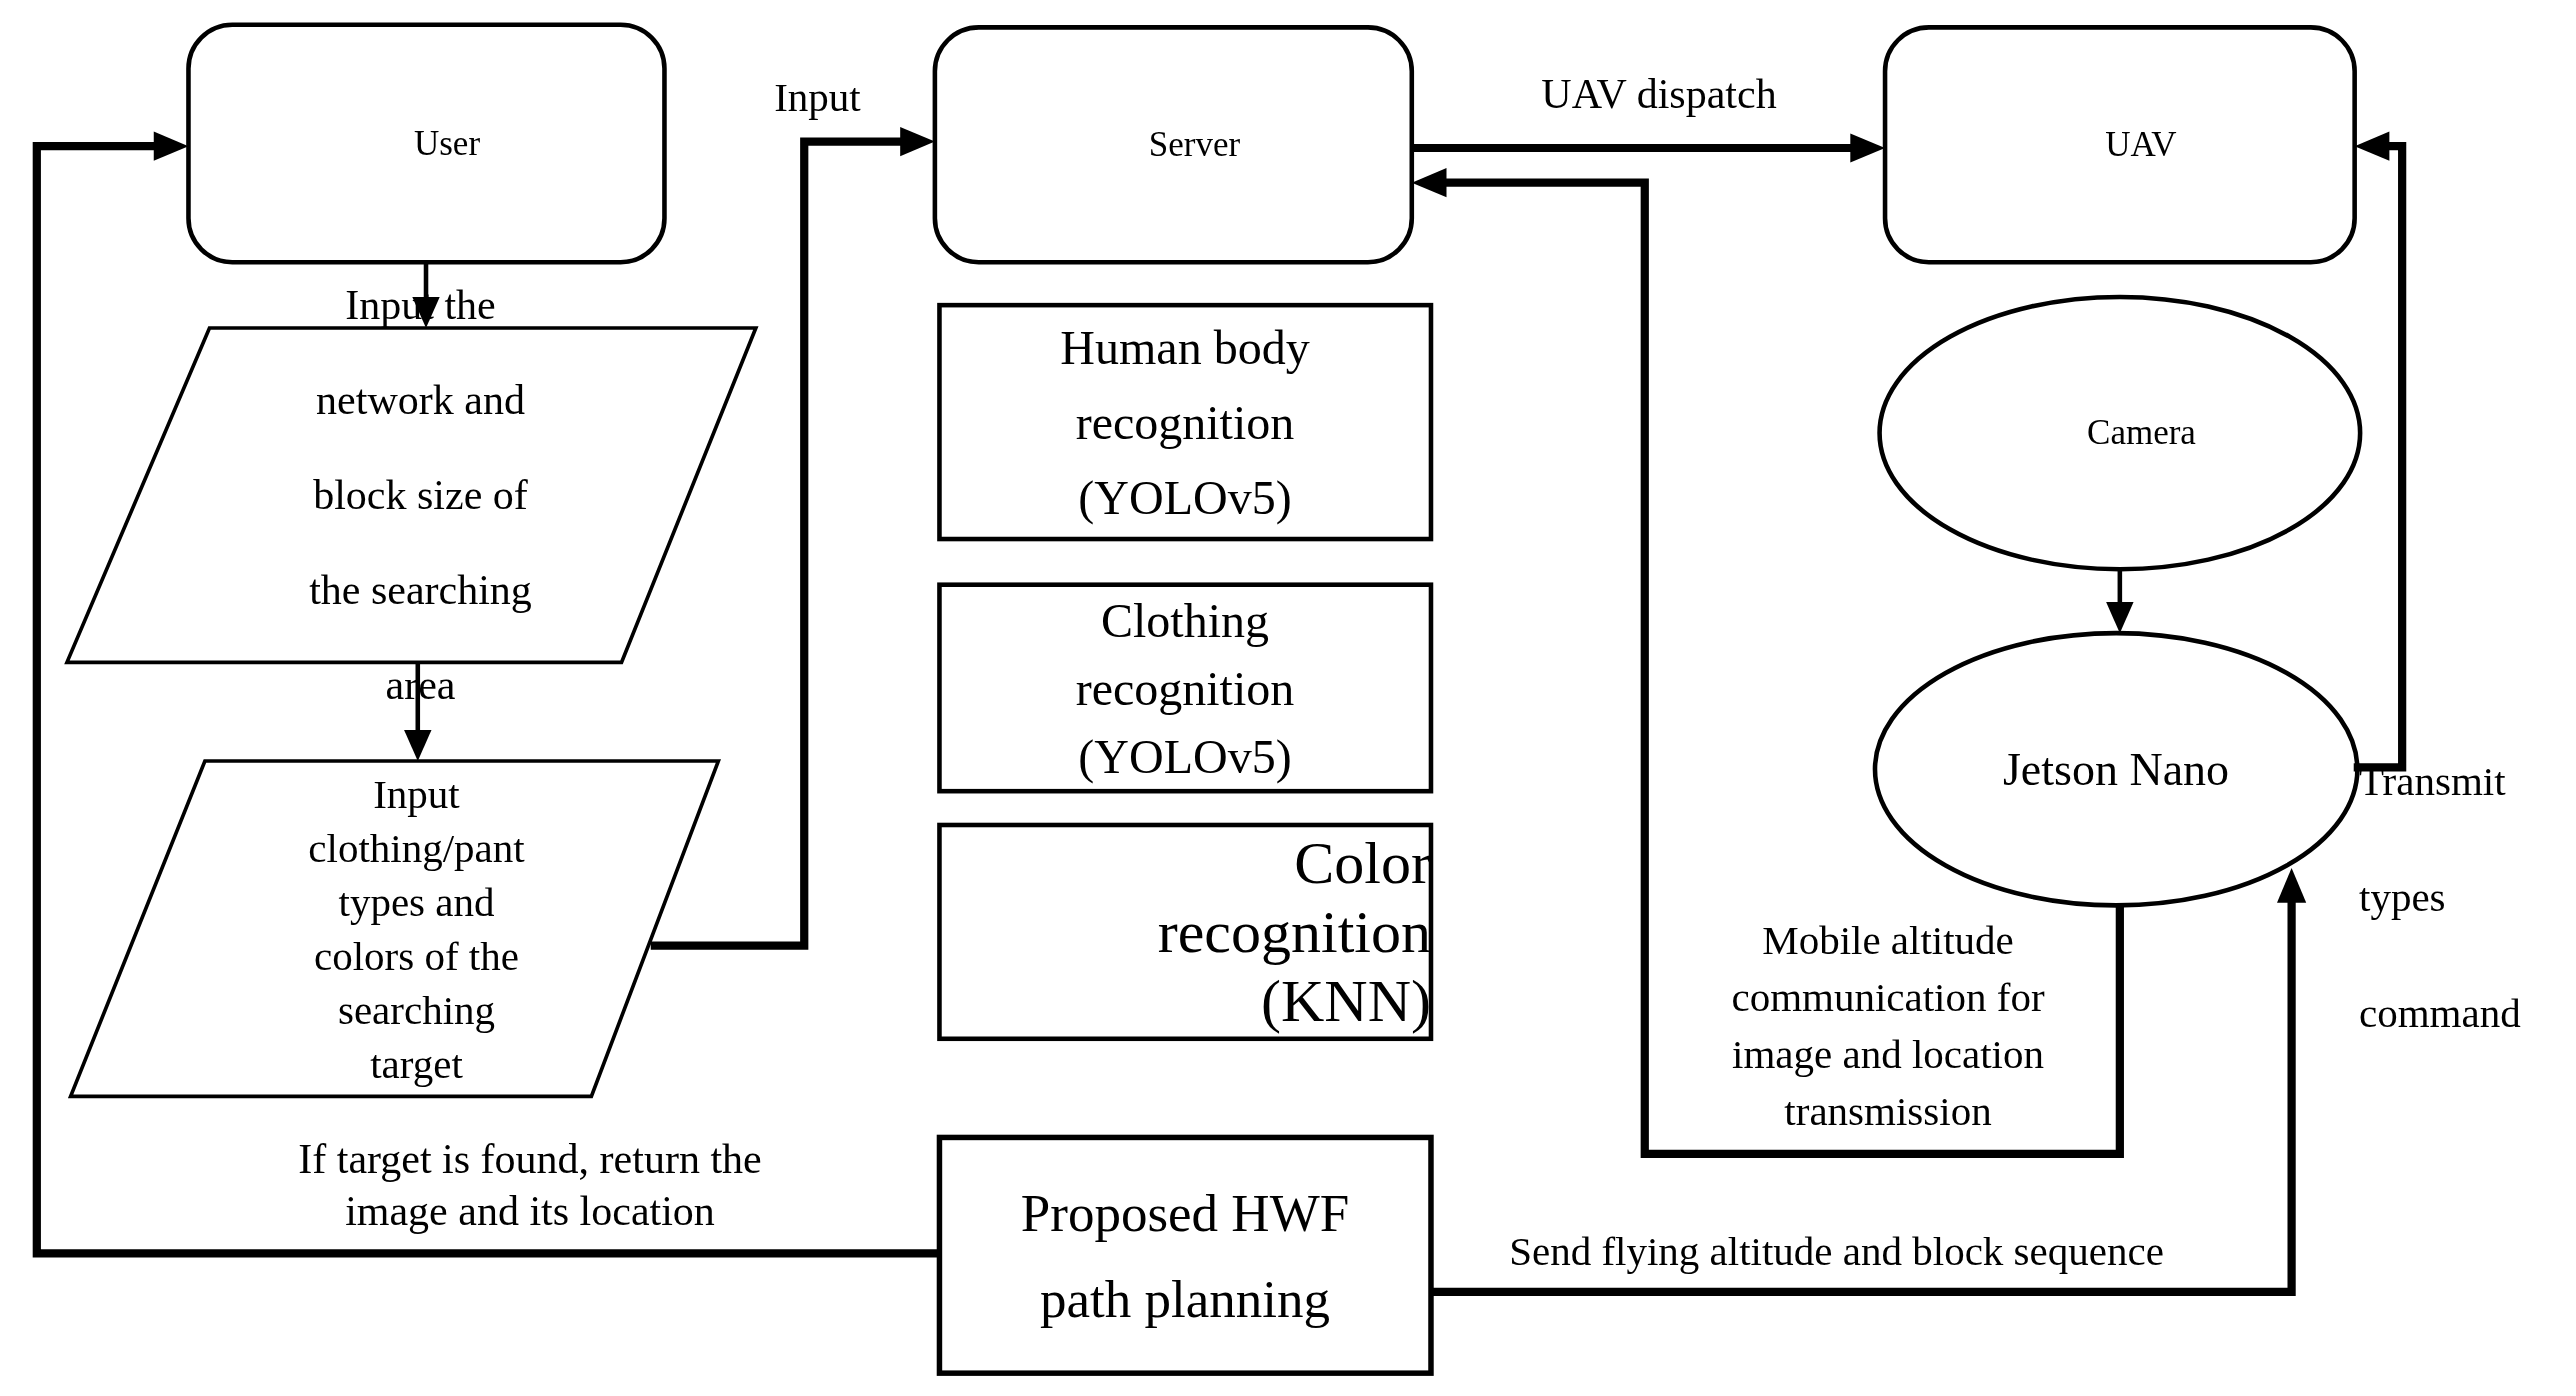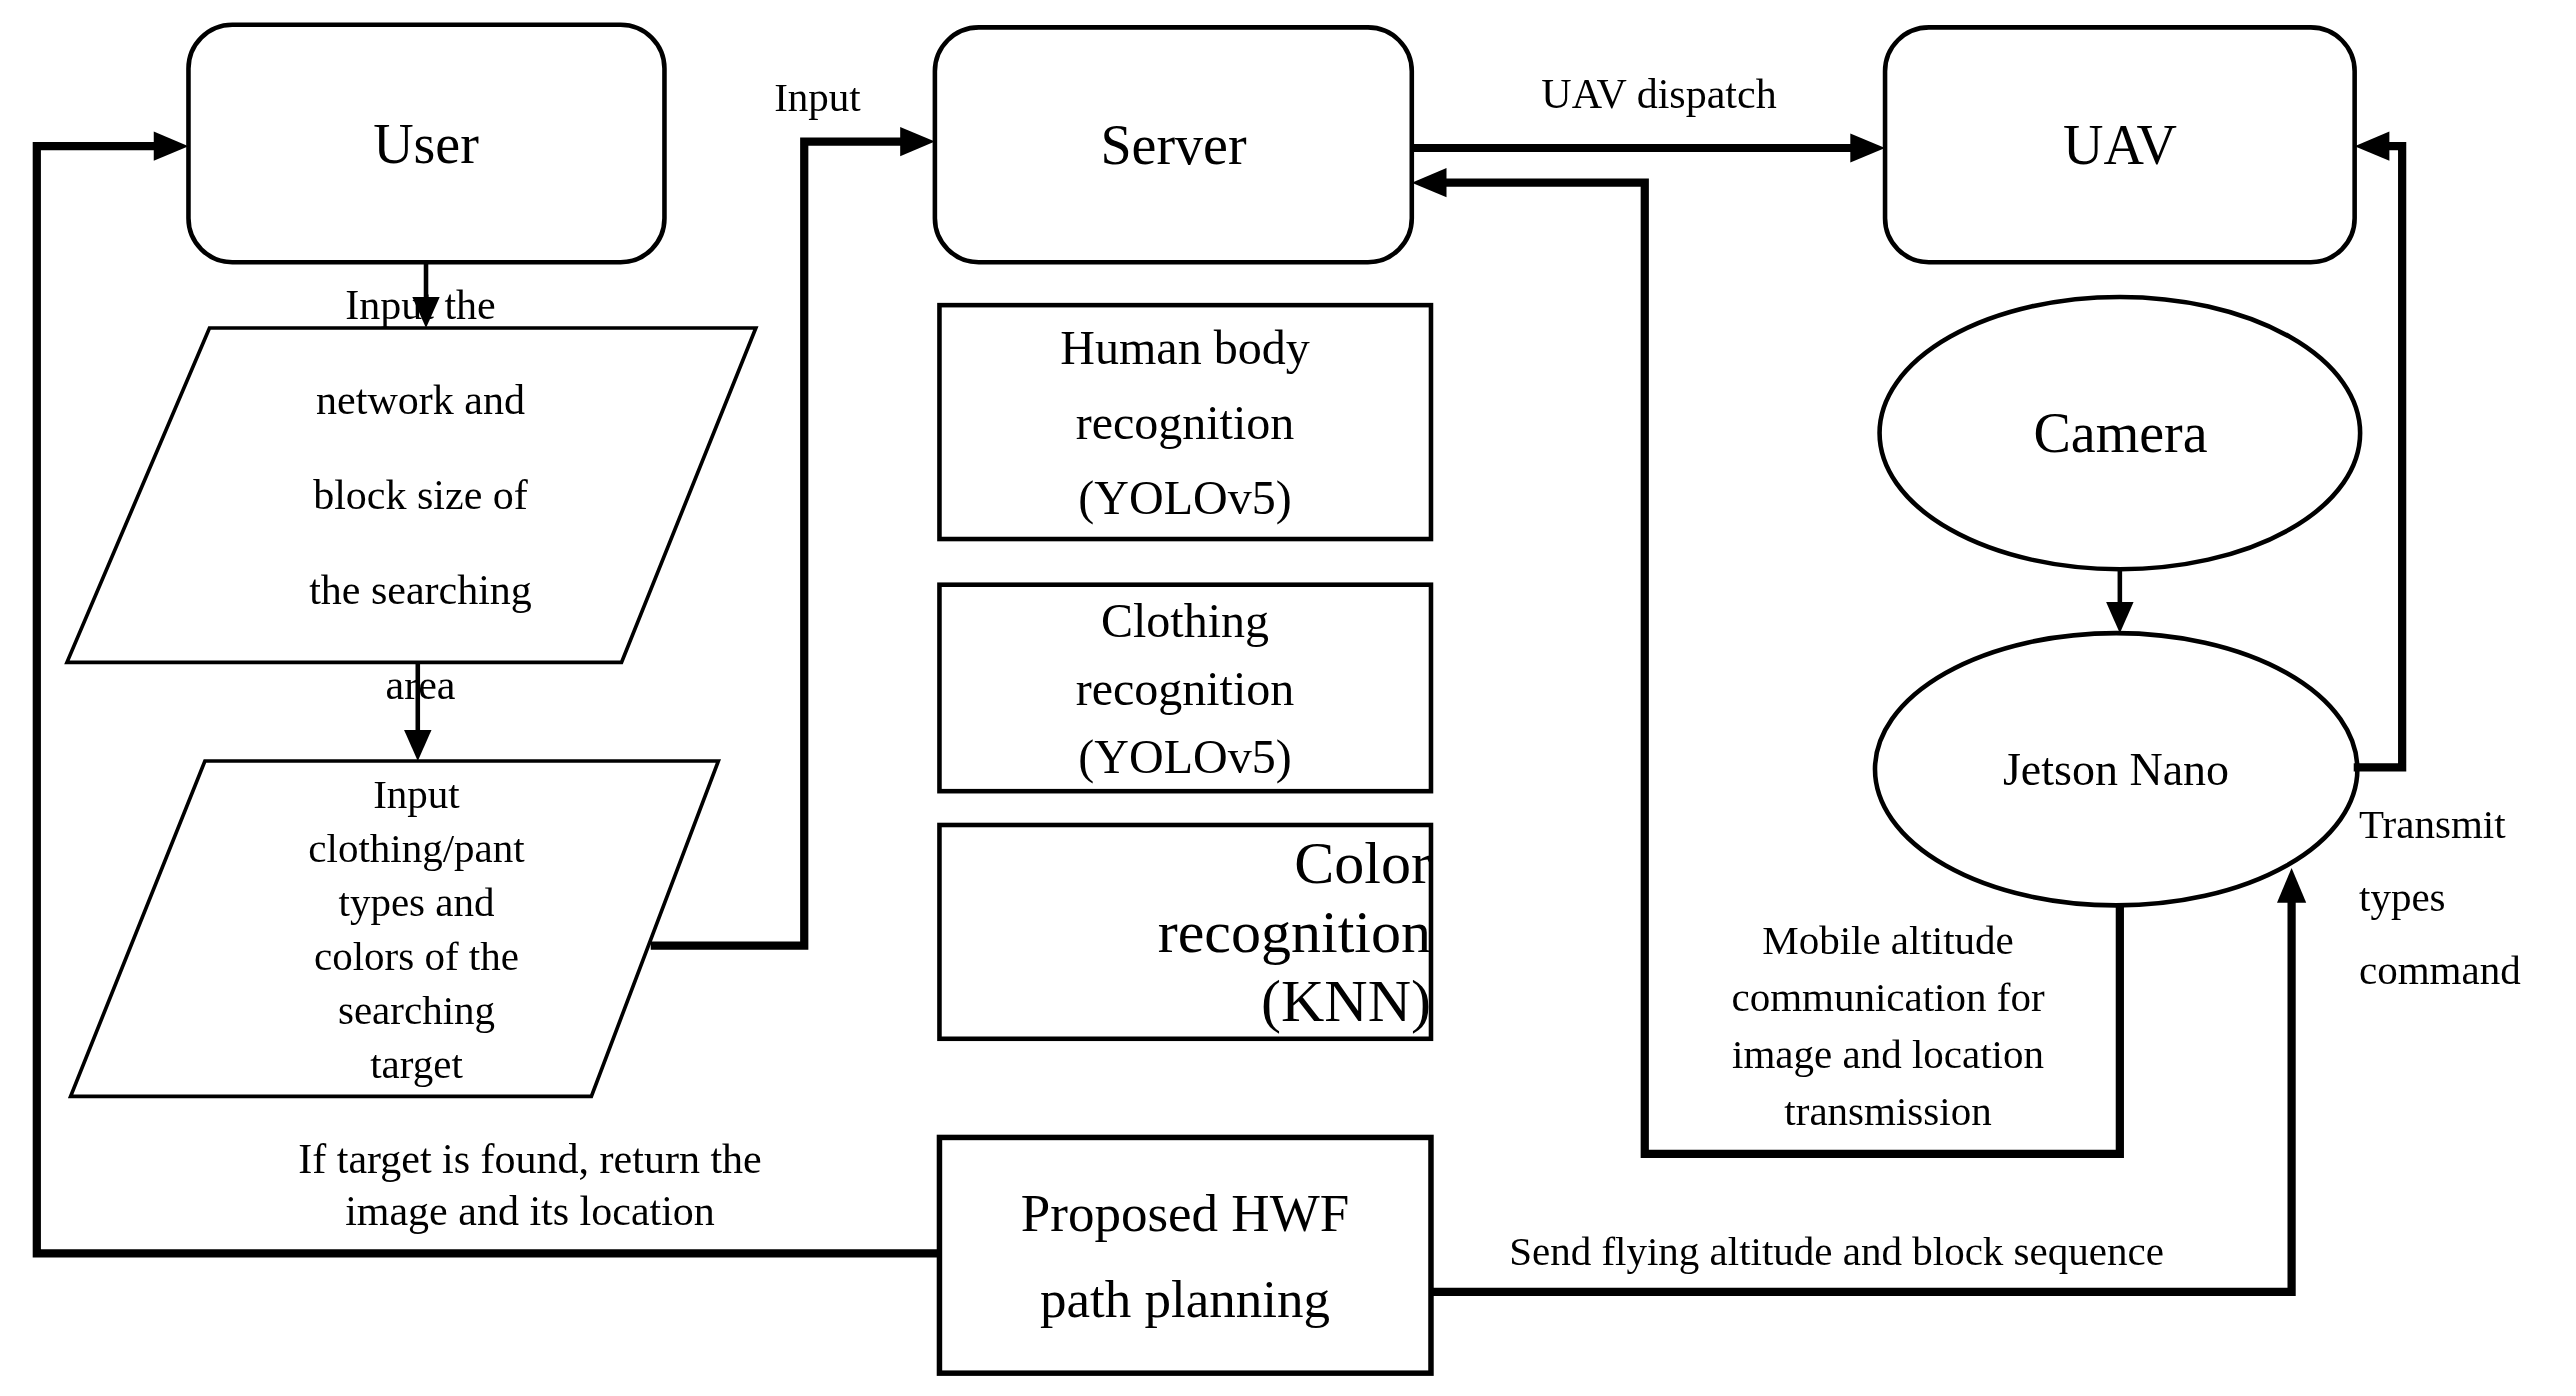--- a/index.html
+++ b/index.html
@@ -41,21 +41,21 @@
     flex-direction: column;
     align-items: center;
     justify-content: center;
     text-align: center;
     color: #000000;
   }
   .txt.left {
     align-items: flex-start;
     text-align: left;
   }
-  .nodefont { font-size: 56px; }
+  .nodefont { font-size: 35px; margin-left: 21px; }
   .txt span { display: block; }
 </style>
 </head>
 <body>
 
 <div class="diagram">
 
   <svg class="layer" viewBox="0 0 2819 1528">
 
     <rect class="shape" x="206" y="27" width="521" height="260" rx="48" stroke-width="5"></rect>
@@ -180,20 +180,20 @@
 
   <div class="txt" style="left:1439px;top:1223px;width:795px;height:55px;font-size:41px;">Send flying altitude and block sequence</div>
 
   <div class="txt" style="left:1654px;top:912px;width:468px;height:228px;font-size:41px;line-height:57px;">
     <span>Mobile altitude</span>
     <span>communication for</span>
     <span>image and location</span>
     <span>transmission</span>
   </div>
 
-  <div class="txt left" style="left:2359px;top:788px;width:217px;height:219px;font-size:41px;line-height:73px;">
+  <div class="txt left" style="left:2359px;top:788px;width:217px;height:219px;font-size:41px;line-height:73px;gap:43px;">
     <span>Transmit</span>
     <span>types</span>
     <span>command</span>
   </div>
 
 </div>
 
 
 </body></html>

